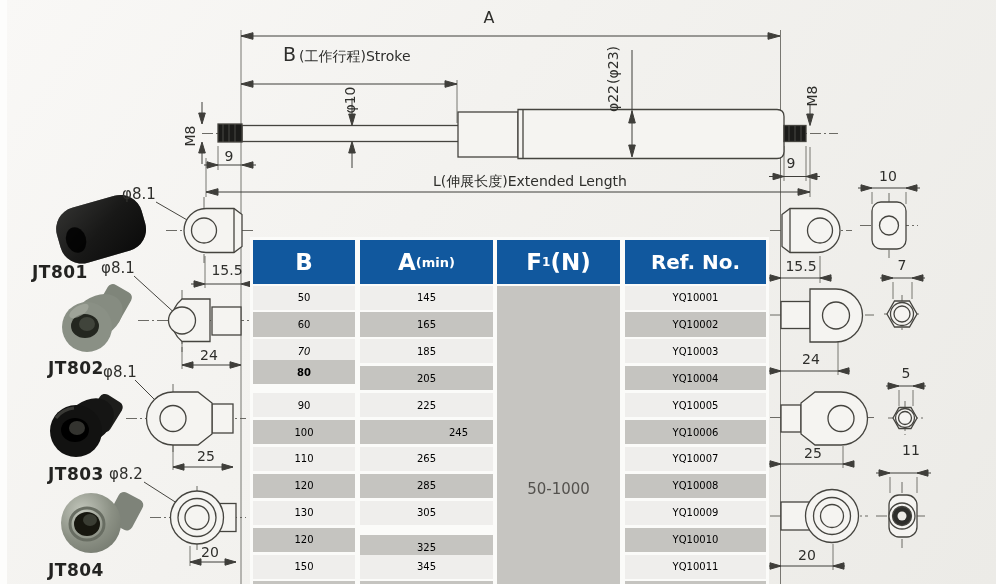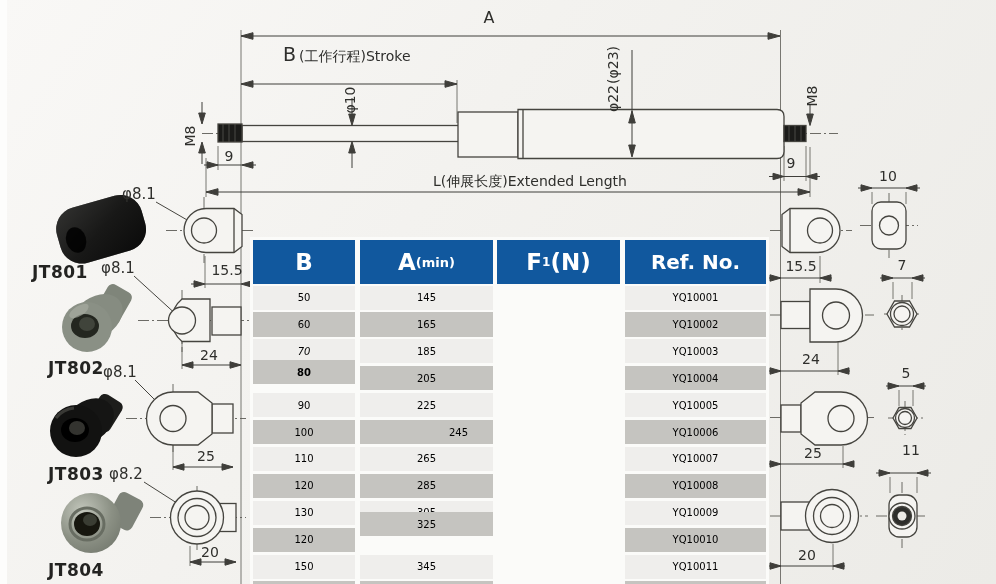--- a/index.html
+++ b/index.html
@@ -397,31 +397,34 @@
     <div>
         <div class="cell light" style="top: 45.5px;">145</div>
         <div class="cell dark" style="top: 72.4px;">165</div>
         <div class="cell light" style="top: 99.3px;">185</div>
         <div class="cell dark" style="top: 126.2px;">205</div>
         <div class="cell light" style="top: 153.1px;">225</div>
         <div class="cell dark" style="top: 180px; padding-left: 32px;">245</div>
         <div class="cell light" style="top: 206.9px;">265</div>
         <div class="cell dark" style="top: 233.8px;">285</div>
         <div class="cell light" style="top: 260.7px;">305</div>
-        <div class="cell dark" style="top: 272px;">325</div>
+        <div class="cell dark" style="top: 295px;">325</div>
         <div class="cell light" style="top: 314.5px;">345</div>
         <div class="cell dark" style="top: 341.4px;"></div>
       </div>
   </div>
 
   <div class="tcol" style="left:497px;width:123px;">
     <div class="thead">
       <span class="h-main">F</span>
         <span class="h-fsub">1</span>
         <span class="h-main">(N)</span>
+    </div>
+    <div class="fcell">
+      <div class="fval">50-1000</div>
     </div>
   </div>
 
   <div class="tcol" style="left:625px;width:141px;">
     <div class="thead">
       <span class="h-ref">Ref. No.</span>
     </div>
     <div>
         <div class="cell light" style="top: 45.5px;">YQ10001</div>
         <div class="cell dark" style="top: 72.4px;">YQ10002</div>

